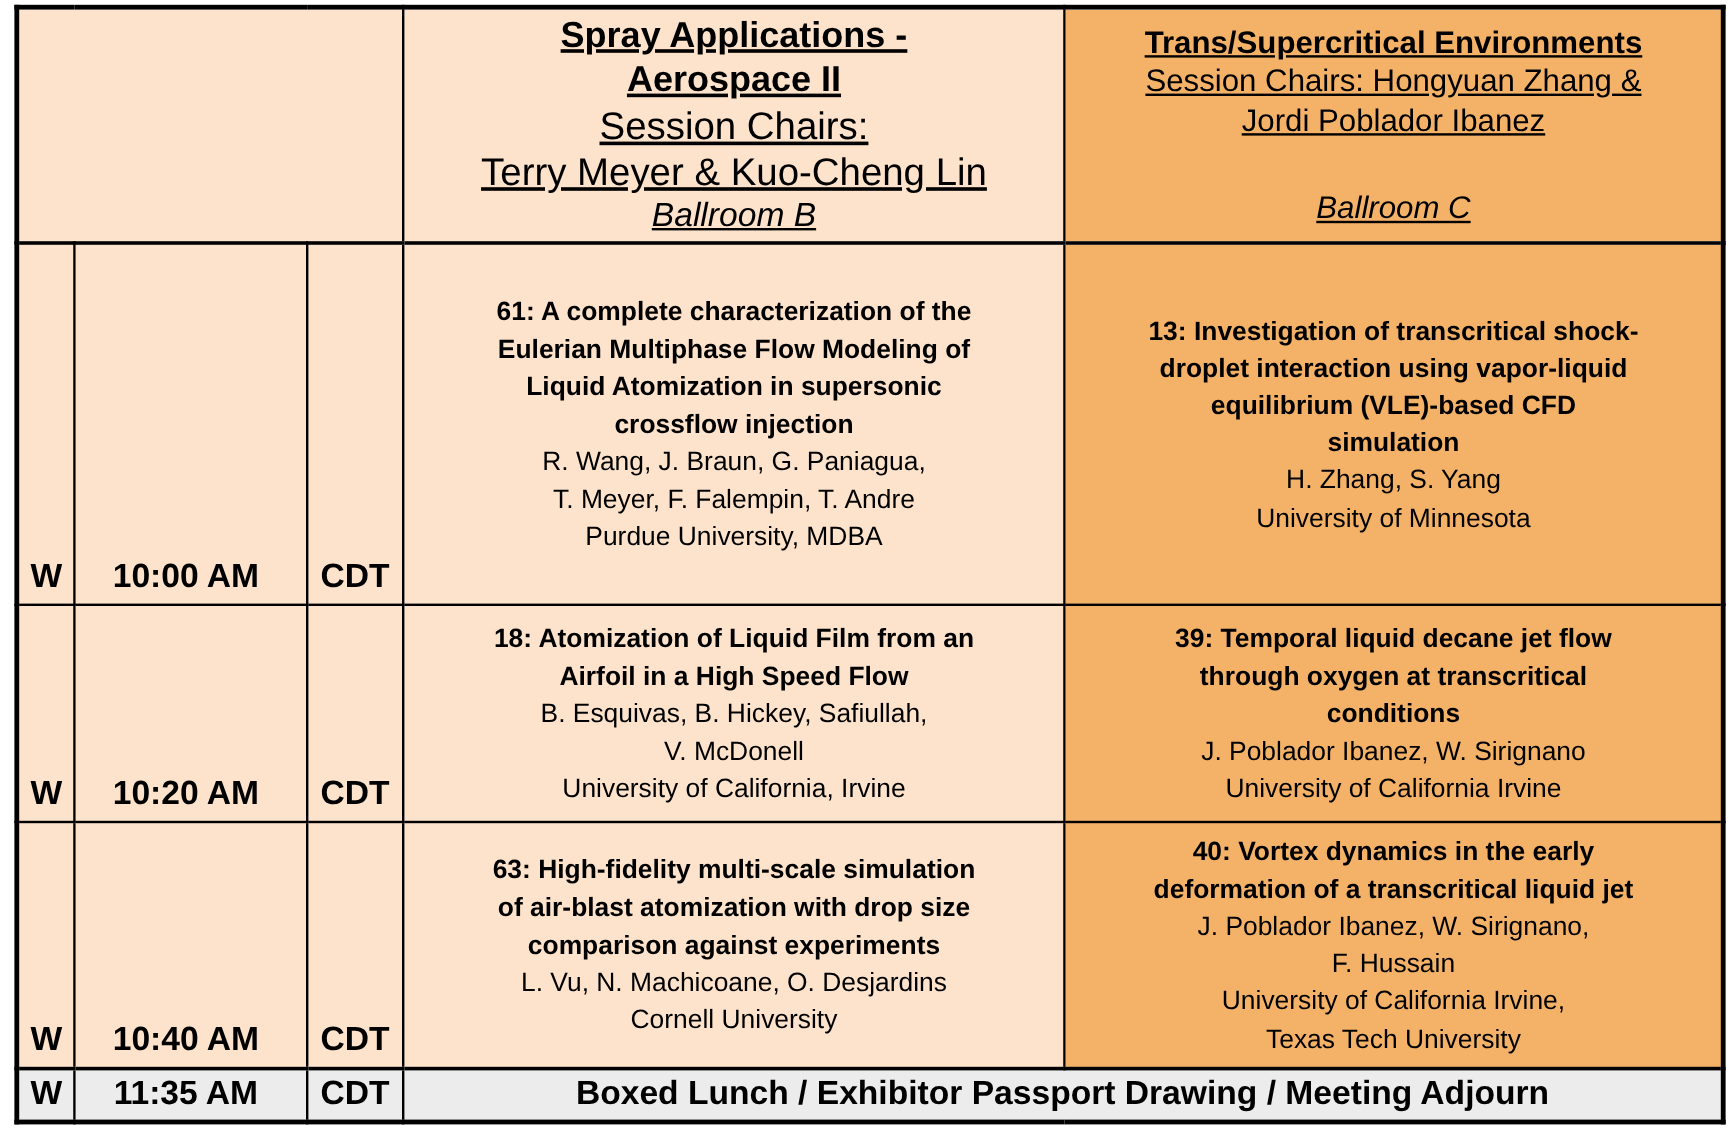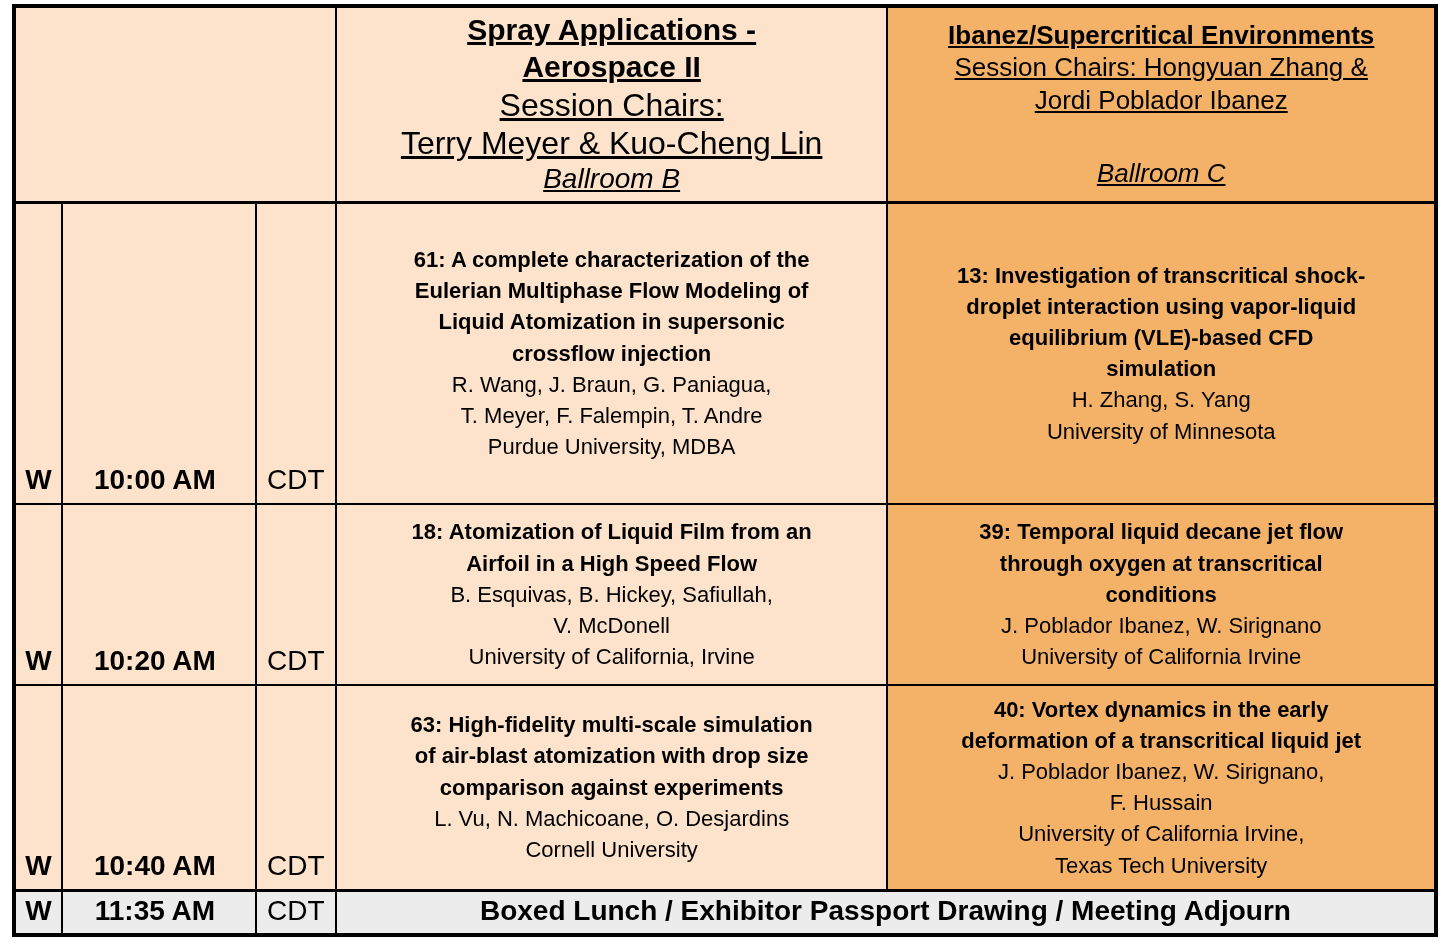--- a/index.html
+++ b/index.html
@@ -62,21 +62,21 @@
   .time-cell {
     vertical-align: bottom;
     text-align: center;
     font-weight: bold;
     font-size: 28px;
     padding: 0 8px 7px 0;
   }
   .tz-cell {
     vertical-align: bottom;
     text-align: center;
-    font-weight: normal;
+    font-weight: bold;
     font-size: 28px;
     padding-bottom: 7px;
   }
   tr.r4 .day-cell, tr.r4 .time-cell, tr.r4 .tz-cell { vertical-align: middle; padding-bottom: 2px; }
 
   .talk-cell {
     vertical-align: middle;
     text-align: center;
     padding: 4px 8px;
   }
@@ -107,21 +107,21 @@
       <tr class="hdr">
     <td colspan="3" class="peach"></td>
     <td class="peach session-header">
       <div class="session-title pre">Spray Applications -
 Aerospace II</div>
       <div class="session-chairs pre">Session Chairs:
 Terry Meyer &amp; Kuo-Cheng Lin</div>
       <div class="session-room">Ballroom B</div>
     </td>
     <td class="orange session-header">
-      <div class="session-title sm pre">Ibanez/Supercritical Environments</div>
+      <div class="session-title sm pre">Trans/Supercritical Environments</div>
       <div class="session-chairs sm pre">Session Chairs: Hongyuan Zhang &amp;
 Jordi Poblador Ibanez</div>
       <div class="session-room sm">Ballroom C</div>
     </td>
   </tr>
 
   <tr class="r1">
     <td class="peach day-cell">W</td>
     <td class="peach time-cell">10:00 AM</td>
     <td class="peach tz-cell">CDT</td>

